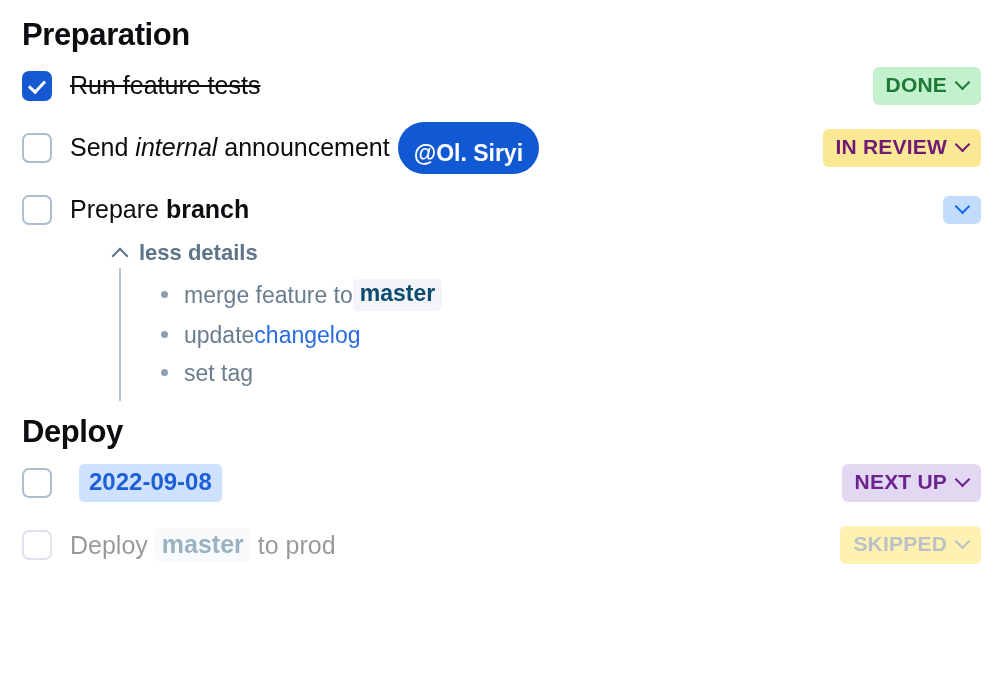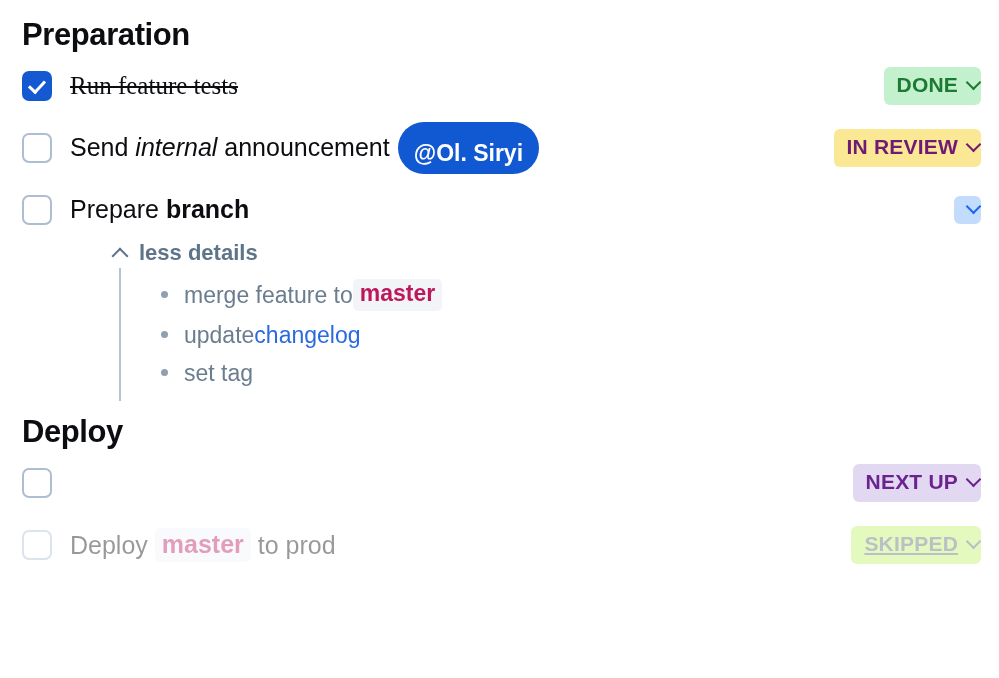--- a/index.html
+++ b/index.html
@@ -76,21 +76,21 @@
   .task-label {
     font-size: 25px;
     line-height: 1.25;
     color: #0b0d10;
     display: flex;
     align-items: center;
     flex-wrap: wrap;
     gap: 0;
     white-space: pre-wrap;
   }
-  .task-label.struck { text-decoration: line-through; text-decoration-thickness: 1.6px; font-family: Liberation Serif, serif; }
+  .task-label.struck { text-decoration: line-through; text-decoration-thickness: 1.6px; }
   .t-em { font-style: italic; }
   .t-strong { font-weight: bold; }
 
   .spacer { flex: 1 1 auto; }
 
   
   .mention {
     display: inline-block;
     background: #1158d3;
     color: #ffffff;
@@ -110,42 +110,42 @@
     font-size: 24px;
     border-radius: 5px;
     padding: 4px 10px 6px 10px;
     line-height: 1.15;
     margin-left: 9px;
     cursor: pointer;
   }
   .code {
     display: inline-block;
     background: #f2f4f7;
-    color: #be185d;
+    color: #0c4a6e;
     font-weight: bold;
     border-radius: 5px;
     padding: 1px 7px 3px 7px;
     line-height: 1.2;
   }
   .link {
     color: #2a6ae0;
     cursor: pointer;
   }
 
   
   .badge {
     flex: 0 0 auto;
     display: inline-flex;
     align-items: center;
     gap: 9px;
     font-size: 21px;
     font-weight: bold;
     letter-spacing: 0.2px;
     border-radius: 6px;
-    padding: 6px 0 8px 13px;
+    padding: 6px 11px 8px 13px;
     cursor: pointer;
     white-space: nowrap;
   }
   .badge .chev {
     width: 14px;
     height: 14px;
     display: inline-block;
     position: relative;
     top: -2px;
   }
@@ -157,21 +157,21 @@
     width: 9px;
     height: 9px;
     border: solid currentColor;
     border-width: 0 2.6px 2.6px 0;
     transform: rotate(45deg);
   }
   .badge-done      { background: #c3f0cd; color: #1d7a33; }
   .badge-review    { background: #fbe894; color: #701a75; }
   .badge-progress  { background: #c3dcfd; color: #1668ef; }
   .badge-next      { background: #e2d8f2; color: #6b238e; }
-  .badge-skipped   { background: #bef264; color: #5d6b7a; text-decoration: underline; }
+  .badge-skipped   { background: #fde047; color: #5d6b7a; }
 
   
   .details {
     padding-left: 90px;
     margin-top: -2px;
   }
   .details-toggle {
     display: inline-flex;
     align-items: center;
     gap: 11px;
@@ -297,20 +297,21 @@
       </div>
 
     </div>
   </div>
 
   <h1 class="section-title section-deploy">Deploy</h1>
 
   <div class="task-row">
     <div class="checkbox"></div>
     <div class="task-label">
+      <span class="datechip">2022-09-08</span>
     </div>
     <div class="spacer"></div>
     <div class="badge badge-next">
       <span>NEXT UP</span>
       <span class="chev"></span>
     </div>
   </div>
 
   <div class="task-row dim">
     <div class="checkbox"></div>

